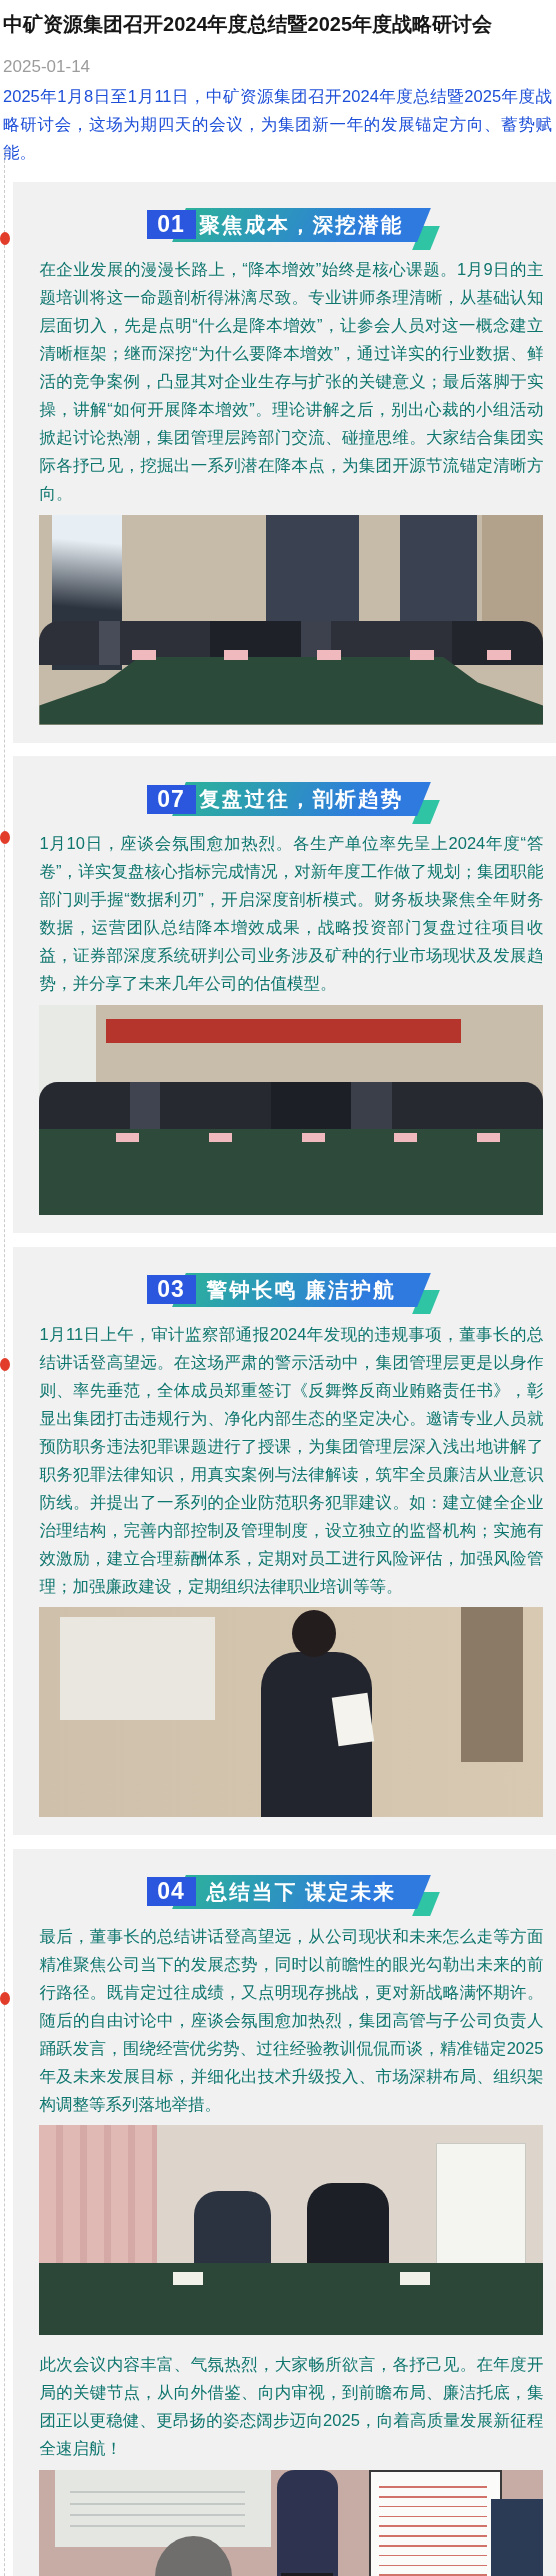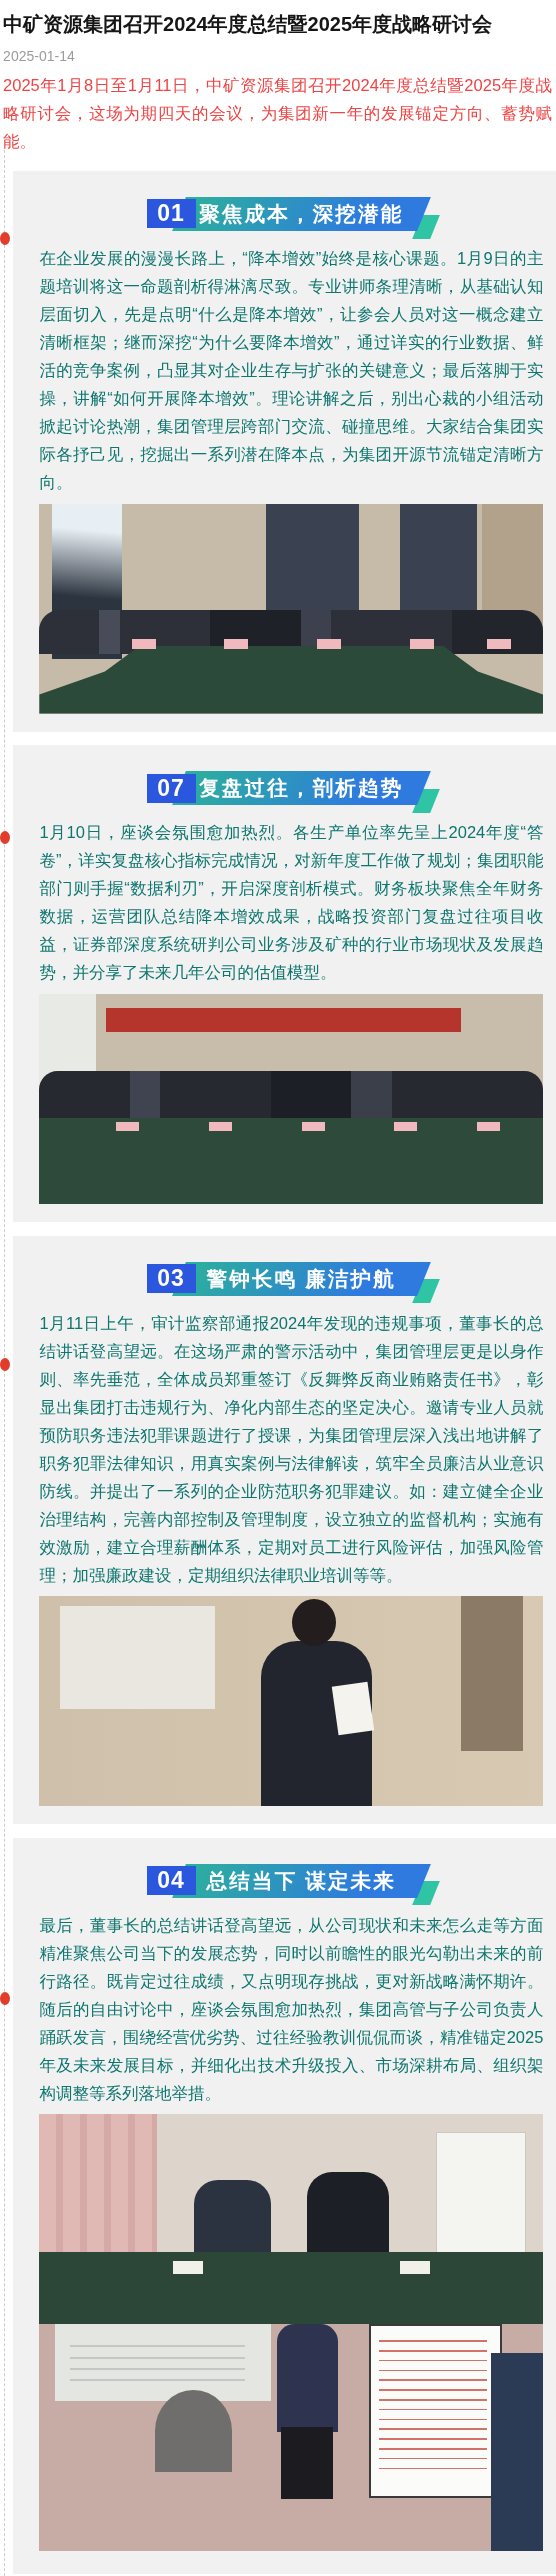--- a/index.html
+++ b/index.html
@@ -8,23 +8,23 @@
     background:#ffffff;
     font-family:"Liberation Sans","DejaVu Sans",sans-serif;
     -webkit-font-smoothing:antialiased;
   }
   
   .top{padding:9.3px 3.1px 0 3.1px;}
   h1.title{
     margin:0;font-size:20px;line-height:30px;font-weight:bold;color:#161616;
     white-space:nowrap;letter-spacing:0;
   }
-  .date{margin-top:10px;font-size:14px;line-height:14.4px;color:#9c9c9c;}
+  .date{margin-top:21px;font-size:17px;line-height:14.4px;color:#9c9c9c;}
   .intro{
-    margin-top:7.2px;font-size:16.5px;line-height:28px;color:#ef4444;
+    margin-top:7.2px;font-size:16.5px;line-height:28px;color:#1d4ed8;
     text-align:justify;width:549px;
   }
   
   .timeline{
     position:absolute;left:4.1px;top:150px;height:2656px;width:0;
     border-left:1.5px dashed #cbcbcb;z-index:0;
   }
   .tdot{
     position:absolute;left:0;width:10.3px;height:13.4px;border-radius:50%;
     background:var(--dot-red,#e23d2b);z-index:1;
@@ -198,20 +198,21 @@
   <p class="para">最后，董事长的总结讲话登高望远，从公司现状和未来怎么走等方面精准聚焦公司当下的发展态势，同时以前瞻性的眼光勾勒出未来的前行路径。既肯定过往成绩，又点明现存挑战，更对新战略满怀期许。随后的自由讨论中，座谈会氛围愈加热烈，集团高管与子公司负责人踊跃发言，围绕经营优劣势、过往经验教训侃侃而谈，精准锚定2025年及未来发展目标，并细化出技术升级投入、市场深耕布局、组织架构调整等系列落地举措。</p>
   <div class="ph ph4">
     <div class="el cur"></div>
     <div class="el chart"></div>
     <div class="el p1"></div>
     <div class="el p2"></div>
     <div class="el table"></div>
     <div class="el paper" style="left:134px"></div>
     <div class="el paper" style="left:361px"></div>
   </div>
+  <p class="para second">此次会议内容丰富、气氛热烈，大家畅所欲言，各抒己见。在年度开局的关键节点，从向外借鉴、向内审视，到前瞻布局、廉洁托底，集团正以更稳健、更昂扬的姿态阔步迈向2025，向着高质量发展新征程全速启航！</p>
   <div class="ph ph5">
     <div class="el scr"></div>
     <div class="el scr-lines"></div>
 
     <div class="el wb"></div>
     <div class="el wb-lines"></div>
     <div class="el man"></div>
     <div class="el legs"></div>
     <div class="el man-r"></div>
 

